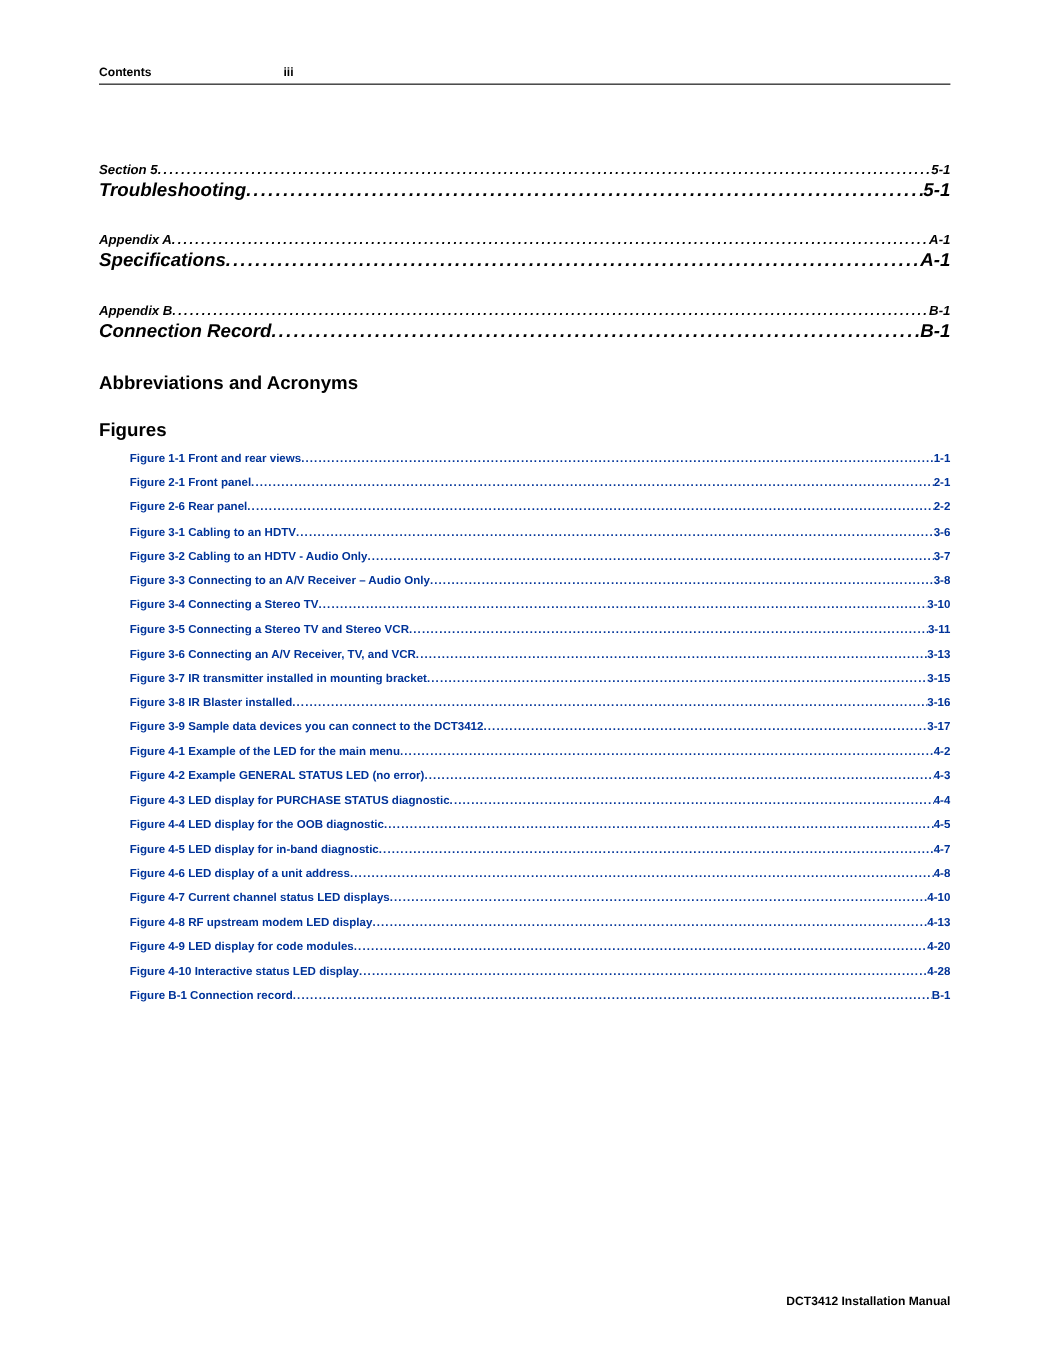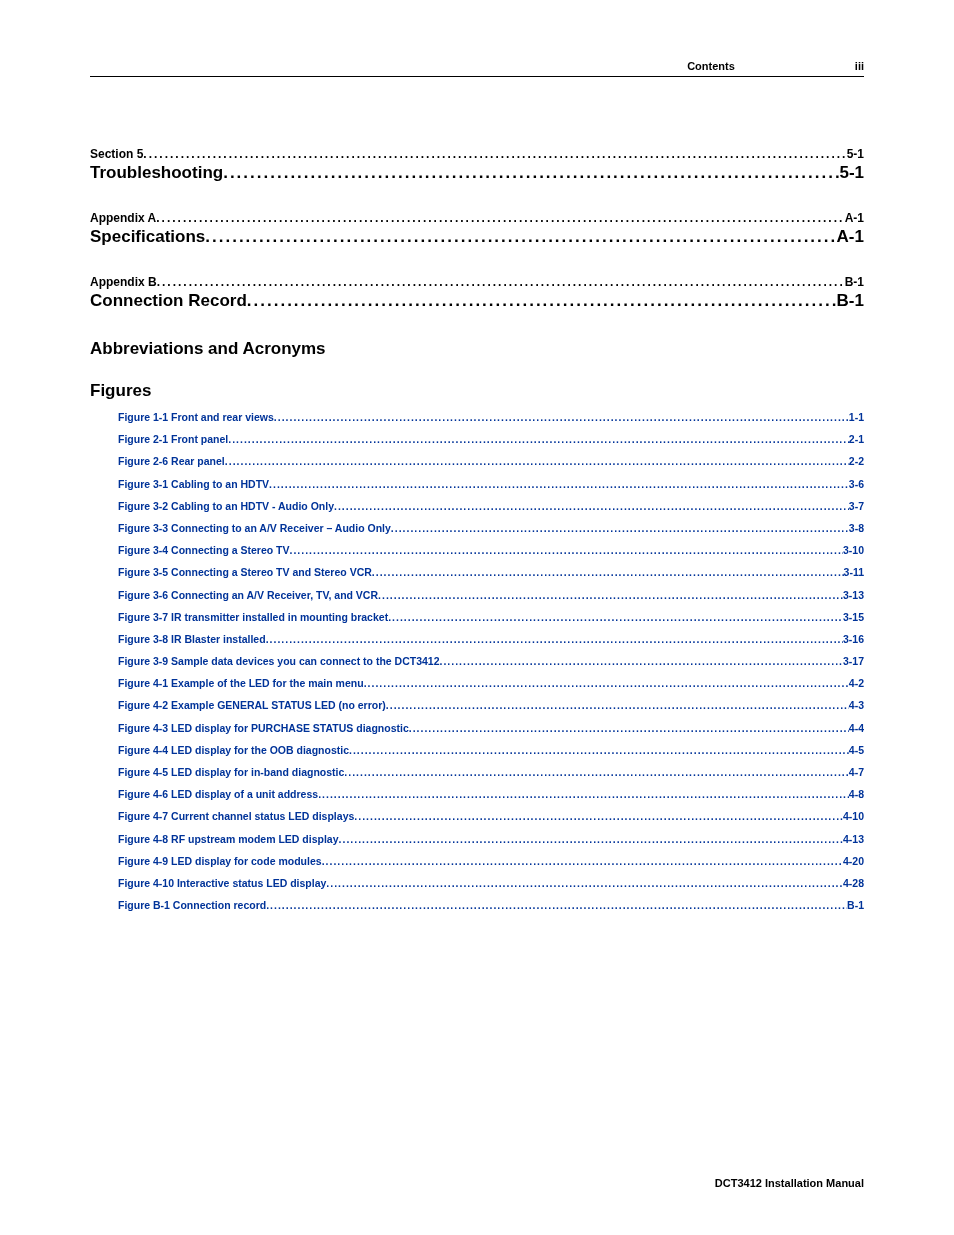--- a/index.html
+++ b/index.html
@@ -8,41 +8,41 @@
     padding: 60px 90px 50px 90px;
     background: #ffffff;
     color: #000000;
     width: 954px;
     height: 1235px;
     box-sizing: border-box;
     position: relative;
   }
   .header-row {
     display: flex;
-    justify-content: flex-end;
     font-size: 11px;
     padding-bottom: 4px;
     border-bottom: 1px solid #000;
     margin-bottom: 70px;
   }
   .header-row .contents-label {
     font-weight: bold;
     margin-right: 120px;
   }
   .header-row .page-roman {
     font-weight: bold;
   }
   .toc-block {
     margin-bottom: 28px;
   }
   .toc-line {
     display: flex;
     align-items: baseline;
     white-space: nowrap;
     overflow: hidden;
+    font-style: italic;
   }
   .toc-line .label {
     flex: 0 0 auto;
   }
   .toc-line .leader {
     flex: 1 1 auto;
     overflow: hidden;
     letter-spacing: 2px;
   }
   .toc-line .pagecol {

